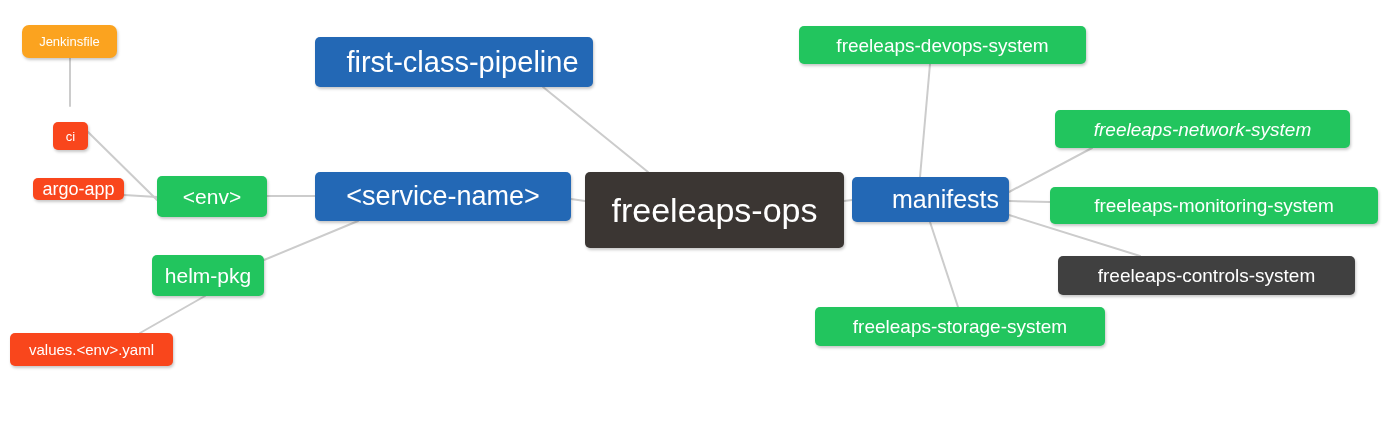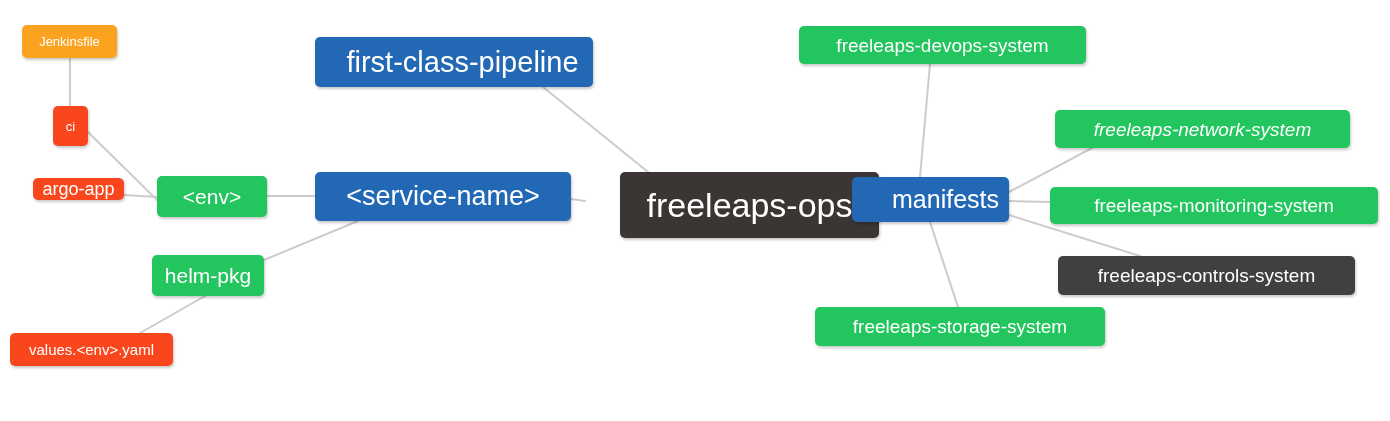--- a/index.html
+++ b/index.html
@@ -62,45 +62,45 @@
       <line x1="571" y1="199" x2="585" y2="201" stroke="#cccccc" stroke-width="2" stroke-linecap="round"></line>
       <line x1="543" y1="87" x2="648" y2="172" stroke="#cccccc" stroke-width="2" stroke-linecap="round"></line>
       <line x1="844" y1="201" x2="852" y2="200" stroke="#cccccc" stroke-width="2" stroke-linecap="round"></line>
       <line x1="920" y1="177" x2="930" y2="64" stroke="#cccccc" stroke-width="2" stroke-linecap="round"></line>
       <line x1="1009" y1="192" x2="1092" y2="148" stroke="#cccccc" stroke-width="2" stroke-linecap="round"></line>
       <line x1="1009" y1="201" x2="1050" y2="202" stroke="#cccccc" stroke-width="2" stroke-linecap="round"></line>
       <line x1="1009" y1="215" x2="1140" y2="256" stroke="#cccccc" stroke-width="2" stroke-linecap="round"></line>
       <line x1="930" y1="222" x2="958" y2="307" stroke="#cccccc" stroke-width="2" stroke-linecap="round"></line>
     </svg>
   <div id="node-layer">
-      <div class="node" style="left: 22px; top: 25px; width: 95px; height: 33px; background: rgb(251, 163, 31); font-size: 13px;">
+      <div class="node" style="left: 22px; top: 25px; width: 95px; height: 33px; background: rgb(251, 163, 31); font-size: 13px; border-radius: 7px;">
         <span class="node-label">Jenkinsfile</span>
       </div>
-      <div class="node" style="left: 53px; top: 106px; width: 35px; height: 40px; background: rgb(249, 70, 28); font-size: 13px;">
+      <div class="node" style="left: 53px; top: 122px; width: 35px; height: 28px; background: rgb(249, 70, 28); font-size: 13px;">
         <span class="node-label">ci</span>
       </div>
       <div class="node" style="left: 33px; top: 178px; width: 91px; height: 22px; background: rgb(249, 70, 28); font-size: 18px;">
         <span class="node-label">argo-app</span>
       </div>
       <div class="node" style="left: 157px; top: 176px; width: 110px; height: 41px; background: rgb(34, 197, 94); font-size: 21px;">
         <span class="node-label">&lt;env&gt;</span>
       </div>
       <div class="node" style="left: 315px; top: 37px; width: 278px; height: 50px; background: rgb(35, 104, 181); font-size: 29px; padding-left: 27px;">
         <span class="node-label">first-class-pipeline</span>
       </div>
       <div class="node" style="left: 315px; top: 172px; width: 256px; height: 49px; background: rgb(35, 104, 181); font-size: 27px;">
         <span class="node-label">&lt;service-name&gt;</span>
       </div>
       <div class="node" style="left: 152px; top: 255px; width: 112px; height: 41px; background: rgb(34, 197, 94); font-size: 21px;">
         <span class="node-label">helm-pkg</span>
       </div>
       <div class="node" style="left: 10px; top: 333px; width: 163px; height: 33px; background: rgb(249, 70, 28); font-size: 15px;">
         <span class="node-label">values.&lt;env&gt;.yaml</span>
       </div>
-      <div class="node" style="left: 585px; top: 172px; width: 259px; height: 66px; background: rgb(59, 54, 51); font-size: 34px; margin-left: 35px;">
+      <div class="node" style="left: 585px; top: 172px; width: 259px; height: 76px; background: rgb(59, 54, 51); font-size: 34px;">
         <span class="node-label">freeleaps-ops</span>
       </div>
       <div class="node" style="left: 852px; top: 177px; width: 157px; height: 45px; background: rgb(35, 104, 181); font-size: 25px; justify-content: flex-end;">
         <span class="node-label">manifests</span>
       </div>
       <div class="node" style="left: 799px; top: 26px; width: 287px; height: 38px; background: rgb(34, 197, 94); font-size: 19px;">
         <span class="node-label">freeleaps-devops-system</span>
       </div>
       <div class="node" style="left: 1055px; top: 110px; width: 295px; height: 38px; background: rgb(34, 197, 94); font-size: 19px; font-style: italic;">
         <span class="node-label">freeleaps-network-system</span>

